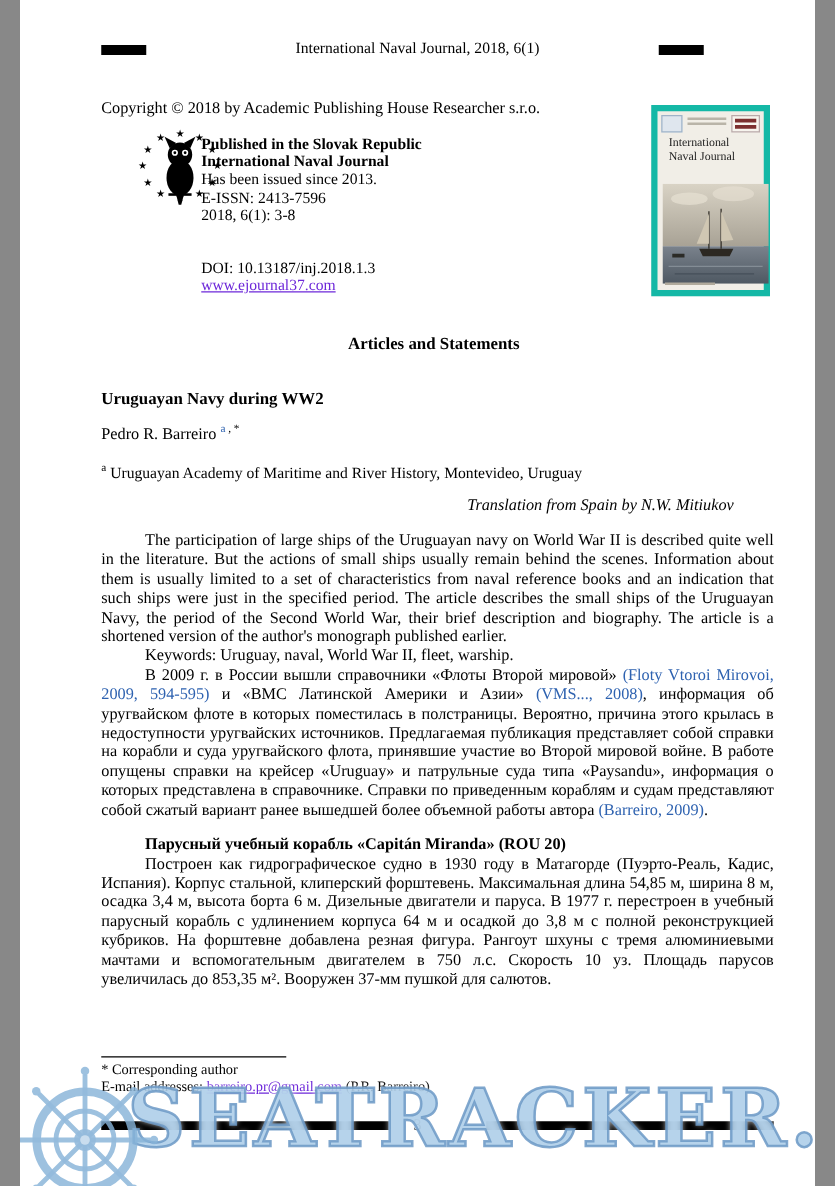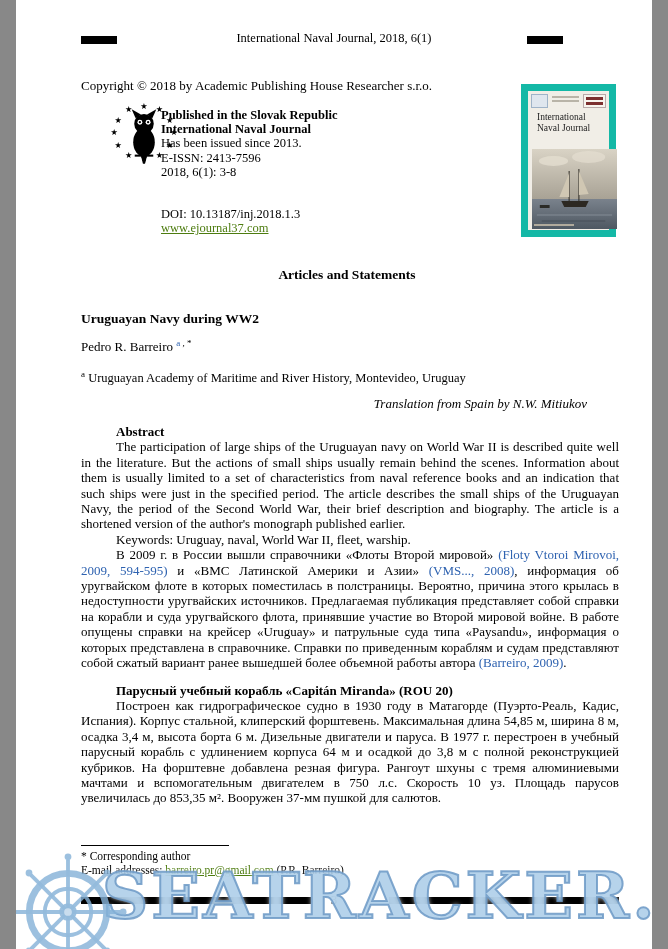--- a/index.html
+++ b/index.html
@@ -11,25 +11,25 @@
   .hbar{position:absolute;top:36px;height:8px;width:36px;background:#000;}
   .hbar.left{left:65px}.hbar.right{left:511px}
 
   .copyright{position:absolute;top:78px;left:65px;font-size:13px;}
 
   
   .logo{position:absolute;left:92px;top:100px;width:72px;height:66px;}
   .masthead{position:absolute;top:108px;left:145px;font-size:12.5px;line-height:14.2px;}
   .masthead .ind{font-weight:bold;}
   .masthead .gap{height:28px;}
-  a.link{color:#4d7c0f;text-decoration:underline;cursor:pointer;}
+  a.link{color:#6d28d9;text-decoration:underline;cursor:pointer;}
   a.cite{color:#2E62B0;text-decoration:none;cursor:pointer;}
 
   
-  .cover{position:absolute;left:505px;top:84px;width:95px;height:153px;border:7px solid #14b8a6;
+  .cover{position:absolute;left:505px;top:84px;width:95px;height:153px;border:5px solid #14b8a6;
          background:#f1eee7;box-sizing:border-box;}
   .cover-top{position:relative;height:18px;}
   .chip{position:absolute;top:3px;height:12px;}
   .chip-l{left:3px;width:15px;background:#dfe6ee;border:1px solid #9fb3c8;}
   .chip-r{right:3px;width:21px;background:#f7f4ee;border:1px solid #b9a9a9;}
   .chip-r i{display:block;margin:2px;height:3px;background:#7c2f2f;}
   .cover-toplines{position:absolute;left:24px;right:30px;top:5px;}
   .cover-toplines i{display:block;height:2px;background:#b9b4a8;margin-bottom:2px;}
   .cover-title{padding-left:9px;font-size:9.5px;line-height:11px;color:#1d1d1d;margin-top:3px;}
   .cover-art{position:absolute;left:4px;right:4px;top:58px;height:80px;width:85px;}
@@ -168,21 +168,20 @@
   <div class="article-title">Uruguayan Navy during WW2</div>
   <div class="author">
     <span>Pedro R. Barreiro </span><sup class="sup-blue">a</sup><sup> , *</sup>
   </div>
   <div class="affiliation">
     <sup>a</sup><span> Uruguayan Academy of Maritime and River History, Montevideo, Uruguay</span>
   </div>
   <div class="translation">Translation from Spain by N.W. Mitiukov</div>
 
   <div class="body-flow">
-    <p class="h-bold">Abstract</p>
     <p class="para">The participation of large ships of the Uruguayan navy on World War II is described quite well in the literature. But the actions of small ships usually remain behind the scenes. Information about them is usually limited to a set of characteristics from naval reference books and an indication that such ships were just in the specified period. The article describes the small ships of the Uruguayan Navy, the period of the Second World War, their brief description and biography. The article is a shortened version of the author's monograph published earlier.</p>
     <p class="kw"><b>Keywords:</b><span> Uruguay, naval, World War II, fleet, warship.</span></p>
 
     <p class="para"><span>В 2009 г. в России вышли справочники «Флоты Второй мировой» </span><a class="cite">(Floty Vtoroi Mirovoi, 2009, 594-595)</a><span> и «ВМС Латинской Америки и Азии» </span><a class="cite">(VMS..., 2008)</a><span>, информация об уругвайском флоте в которых поместилась в полстраницы. Вероятно, причина этого крылась в недоступности уругвайских источников. Предлагаемая публикация представляет собой справки на корабли и суда уругвайского флота, принявшие участие во Второй мировой войне. В работе опущены справки на крейсер «Uruguay» и патрульные суда типа «Paysandu», информация о которых представлена в справочнике. Справки по приведенным кораблям и судам представляют собой сжатый вариант ранее вышедшей более объемной работы автора </span><a class="cite">(Barreiro, 2009)</a><span>.</span></p>
 
     <p class="h-bold sp2">Парусный учебный корабль «Capitán Miranda» (ROU 20)</p>
     <p class="para">Построен как гидрографическое судно в 1930 году в Матагорде (Пуэрто-Реаль, Кадис, Испания). Корпус стальной, клиперский форштевень. Максимальная длина 54,85 м, ширина 8 м, осадка 3,4 м, высота борта 6 м. Дизельные двигатели и паруса. В 1977 г. перестроен в учебный парусный корабль с удлинением корпуса 64 м и осадкой до 3,8 м с полной реконструкцией кубриков. На форштевне добавлена резная фигура. Рангоут шхуны с тремя алюминиевыми мачтами и вспомогательным двигателем в 750 л.с. Скорость 10 уз. Площадь парусов увеличилась до 853,35 м². Вооружен 37-мм пушкой для салютов.</p>
   </div>
 
   <div class="fn-rule"></div>

